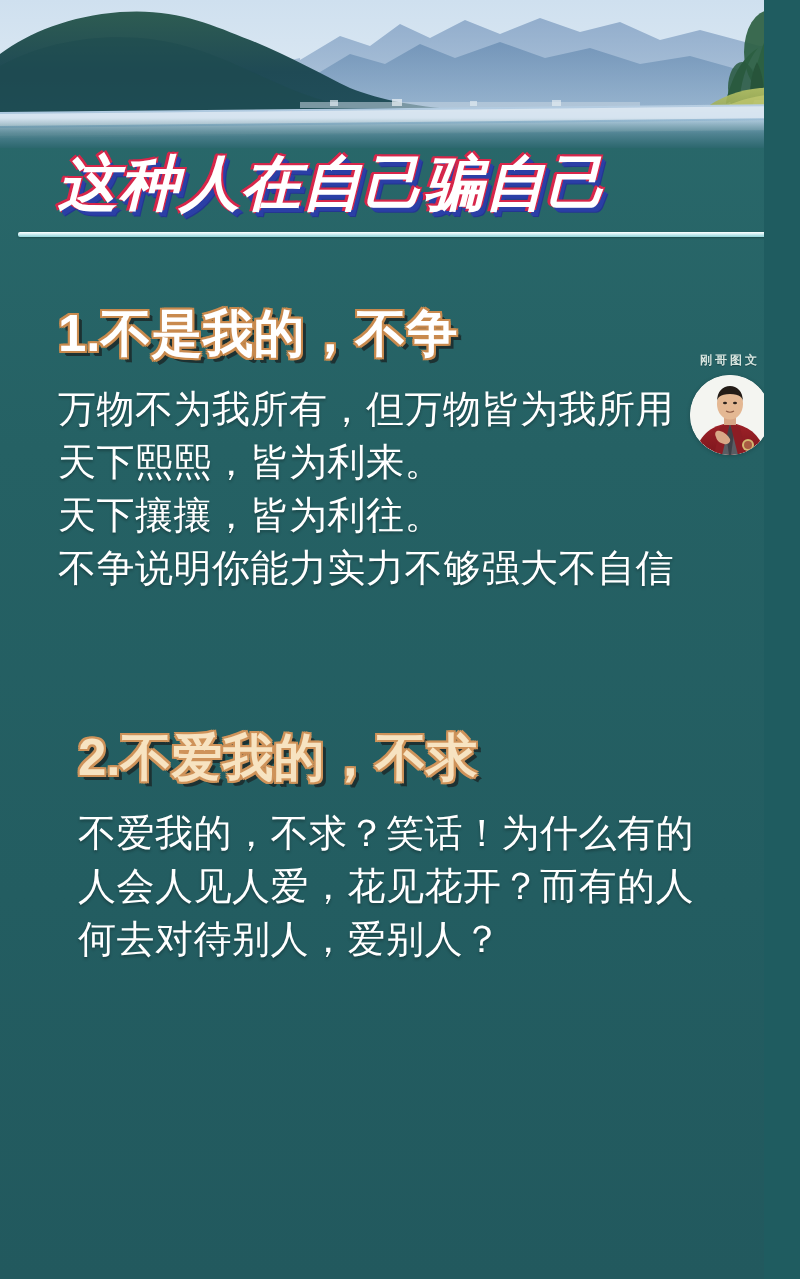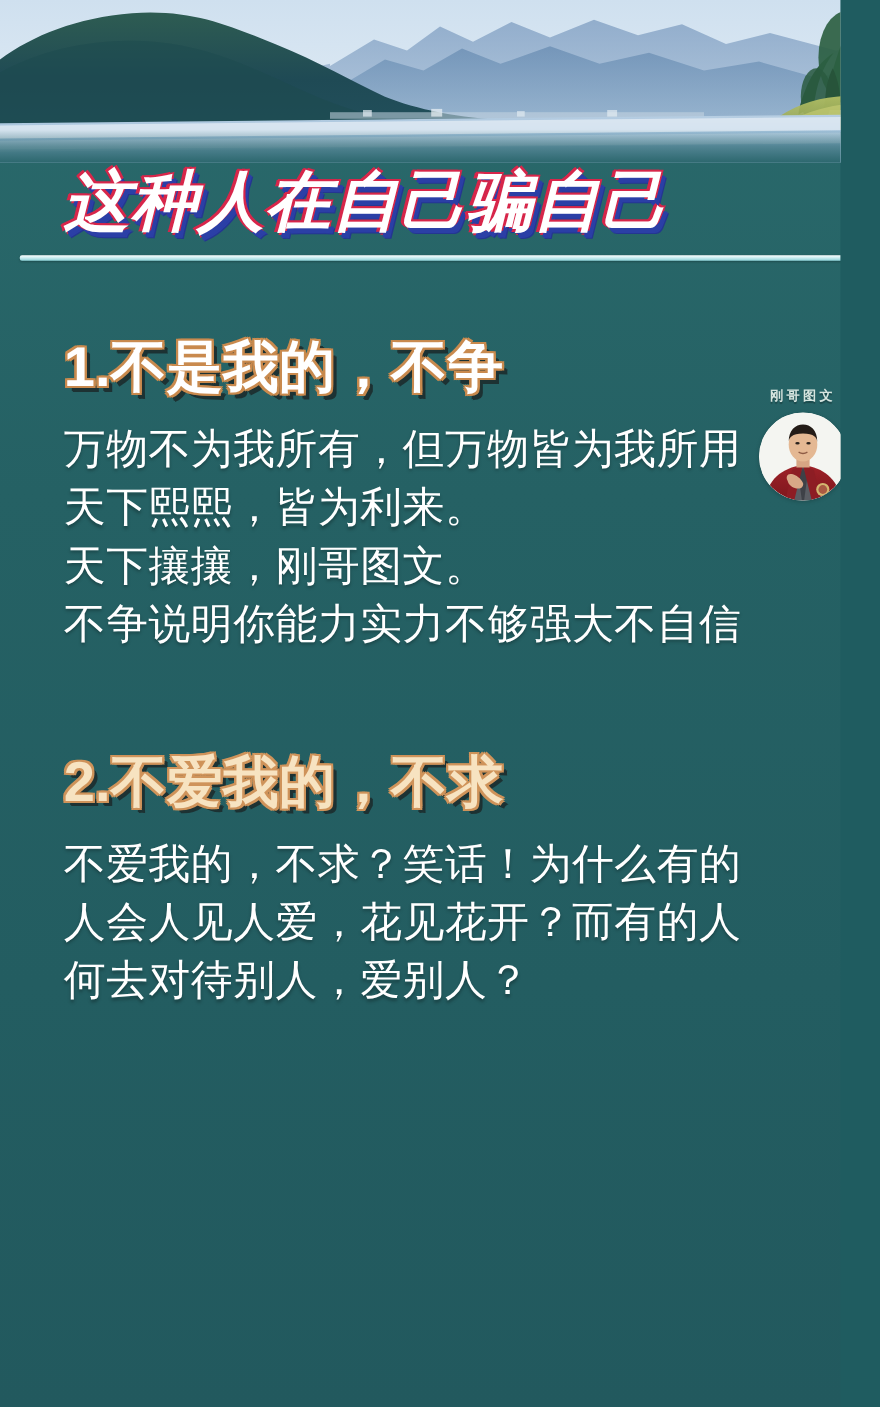--- a/index.html
+++ b/index.html
@@ -87,21 +87,21 @@
     overflow:hidden;
     background:#f3f4f0;
     position:relative;
     box-shadow:0 1px 4px rgba(0,0,0,0.22);
   }
   .avatar svg { display:block; width:80px; height:80px; }
 
   
   .section { position:absolute; left:0; width:800px; }
   .section-1 { top:306px; }
-  .section-2 { top:683px; }
+  .section-2 { top:730px;padding-left:20px; }
 
   .heading {
     position:relative;
     margin-left:58px;
     font-size:51px;
     font-weight:bold;
     line-height:1.08;
     white-space:nowrap;
     letter-spacing:0px;
   }
@@ -261,21 +261,21 @@
         </g>
       </svg>
     </div>
   </div>
 
   <div class="section section-1">
     <div class="heading h-white">1.不是我的，不争</div>
     <div class="body-block">
       <div class="body-line">万物不为我所有，但万物皆为我所用</div>
       <div class="body-line">天下熙熙，皆为利来。</div>
-      <div class="body-line">天下攘攘，刚哥图文。</div>
+      <div class="body-line">天下攘攘，皆为利往。</div>
       <div class="body-line">不争说明你能力实力不够强大不自信</div>
     </div>
   </div>
 
   <div class="section section-2">
     <div class="heading h-cream">2.不爱我的，不求</div>
     <div class="body-block">
       <div class="body-line">不爱我的，不求？笑话！为什么有的</div>
       <div class="body-line">人会人见人爱，花见花开？而有的人</div>
       <div class="body-line">何去对待别人，爱别人？</div>

